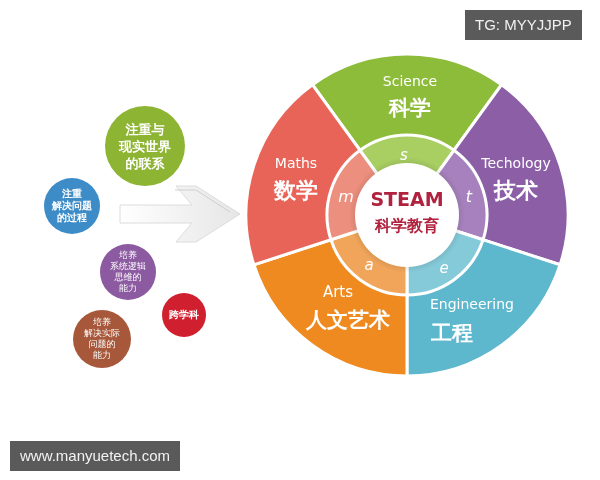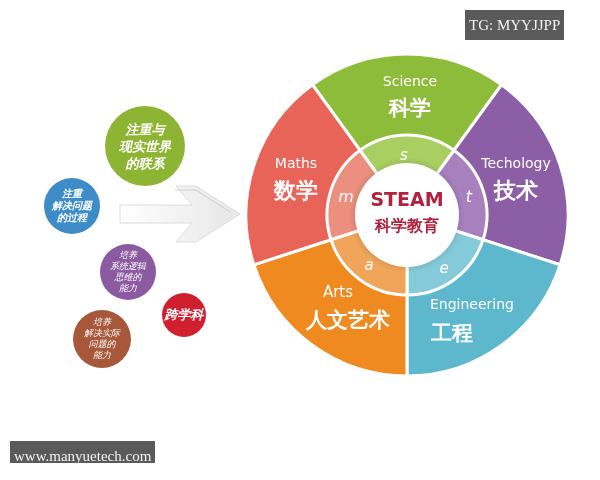--- a/index.html
+++ b/index.html
@@ -1,24 +1,24 @@
 <!DOCTYPE html>
 <html><head>
 <meta charset="utf-8">
 <style>
   html, body { margin:0; padding:0; }
   body { width:600px; height:480px; background:#ffffff; position:relative; overflow:hidden;
          font-family:"DejaVu Sans", sans-serif; }
   .badge { position:absolute; background:#5a5a5a; color:#f2f2f2;
-           font-family:Liberation Serif, serif; font-size:15px; line-height:30px; padding:0 4px; }
+           font-family:Liberation Sans, sans-serif; font-size:15px; line-height:30px; padding:0 10px; }
   #badge-tg { left:465px; top:10px; height:30px; }
-  #badge-web { left:10px; top:441px; height:22px; }
+  #badge-web { left:10px; top:441px; height:30px; }
   svg text { font-family:"DejaVu Sans", sans-serif; }
   .bubble { position:absolute; border-radius:50%; display:flex; align-items:center; justify-content:center;
-            text-align:center; color:#fff; font-weight:bold; white-space:pre-line;font-style:italic; }
+            text-align:center; color:#fff; font-weight:bold; white-space:pre-line; }
   #wheel { position:absolute; left:0; top:0; }
 </style>
 </head>
 <body>
 
 <div id="badge-tg" class="badge">TG: MYYJJPP</div>
 <div id="badge-web" class="badge">www.manyuetech.com</div>
 
 <div class="bubble" style="left:105px;top:106px;width:80px;height:80px;background:#8db433;font-size:13px;line-height:17px;">
   <span>注重与
@@ -29,21 +29,21 @@
   <span>注重
 解决问题
 的过程</span>
 </div>
 <div class="bubble" style="left:100px;top:244px;width:56px;height:56px;background:#8c5aa0;font-size:9px;line-height:11px;font-weight:normal;">
   <span>培养
 系统逻辑
 思维的
 能力</span>
 </div>
-<div class="bubble" style="left:162px;top:293px;width:44px;height:44px;background:#d02030;font-size:13px;">
+<div class="bubble" style="left:162px;top:293px;width:44px;height:44px;background:#d02030;font-size:10px;">
   <span>跨学科</span>
 </div>
 <div class="bubble" style="left:73px;top:310px;width:58px;height:58px;background:#a8583a;font-size:9px;line-height:11px;font-weight:normal;">
   <span>培养
 解决实际
 问题的
 能力</span>
 </div>
 
 <svg id="wheel" width="600" height="480" viewBox="0 0 600 480">

